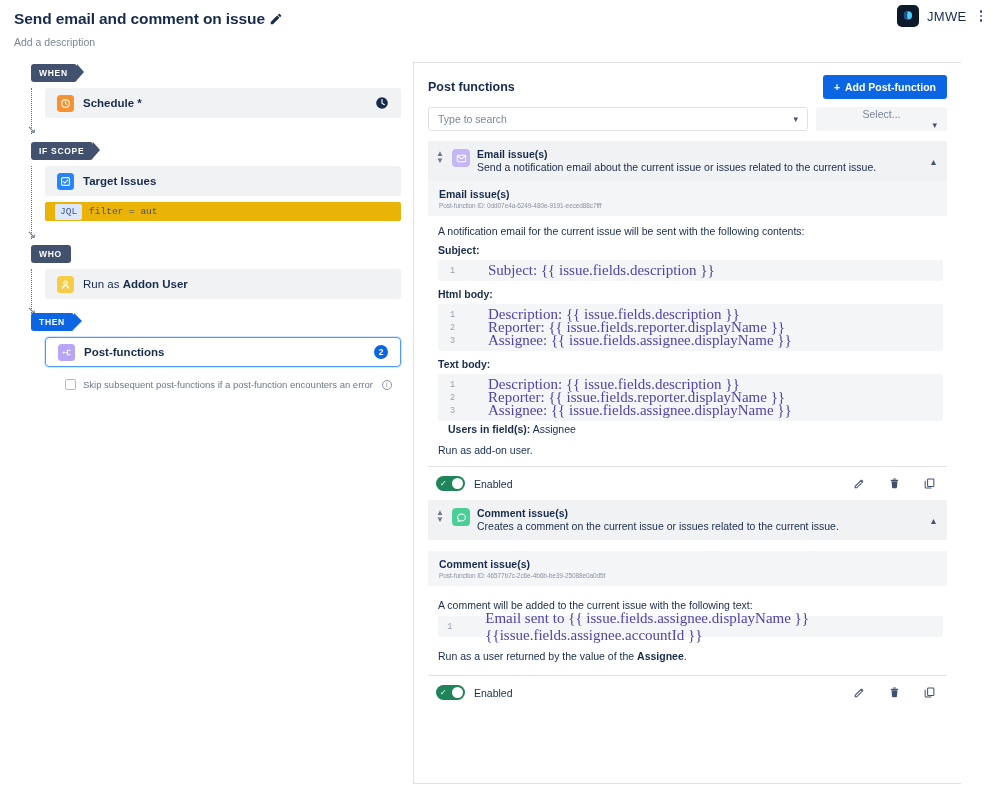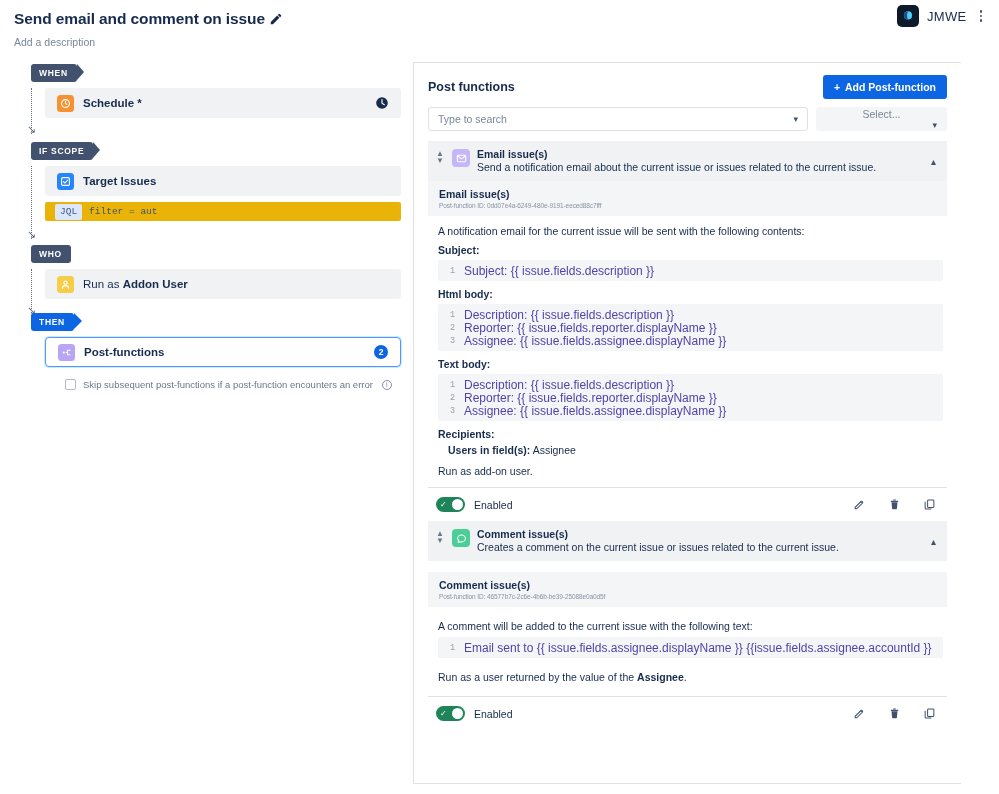--- a/index.html
+++ b/index.html
@@ -144,21 +144,21 @@
   .pf-content { padding: 9px 0 0 10px; }
   .pf-line { font-size: 10.5px; color: #172b4d; margin-bottom: 5px; }
   .pf-label { font-size: 10.5px; font-weight: bold; color: #172b4d; margin: 7px 0 4px 0; }
   .code {
     background: #f4f5f7; border-radius: 2px; padding: 4px 0; margin-bottom: 2px;
     width: 505px;
   }
   .code-line { display: flex; align-items: center; height: 13px; }
   .ln { width: 26px; text-align: right; padding-right: 9px; font-size: 8.5px;
         color: #97a0af; font-family: "Liberation Mono", monospace; }
-  .cd { font-size: 12px; color: #5243aa; font-family: Liberation Sans, sans-serif; }
+  .cd { font-size: 15px; color: #5243aa; font-family: Liberation Serif, serif; margin-left: 24px; }
   .recip-sub { font-size: 10.5px; color: #172b4d; margin-left: 10px; }
   .recip-sub b { font-weight: bold; }
   .runas { font-size: 10.5px; color: #172b4d; margin: 9px 0 0 -4px; padding-left: 4px; }
 
   .acc-foot {
     border-top: 1px solid #dfe1e6; margin: 10px 0 0 0; padding: 9px 11px 9px 8px;
     display: flex; align-items: center;
   }
   .toggle {
     width: 29px; height: 15px; border-radius: 8px; background: #1f845a;
@@ -381,21 +381,20 @@
             <div class="code-line">
                 <span class="ln">2</span>
                 <span class="cd">Reporter: {{ issue.fields.reporter.displayName }}</span>
               </div>
             <div class="code-line">
                 <span class="ln">3</span>
                 <span class="cd">Assignee: {{ issue.fields.assignee.displayName }}</span>
               </div>
           </div>
 
-          <div class="pf-label">Recipients:</div>
           <div class="recip-sub"><b>Users in field(s):</b> <span>Assignee</span></div>
           <div class="runas">Run as add-on user.</div>
         </div>
 
         <div class="acc-foot">
           <span class="toggle">
             <span class="chk">✓</span>
             <span class="knob"></span>
           </span>
           <span class="toggle-label">Enabled</span>

